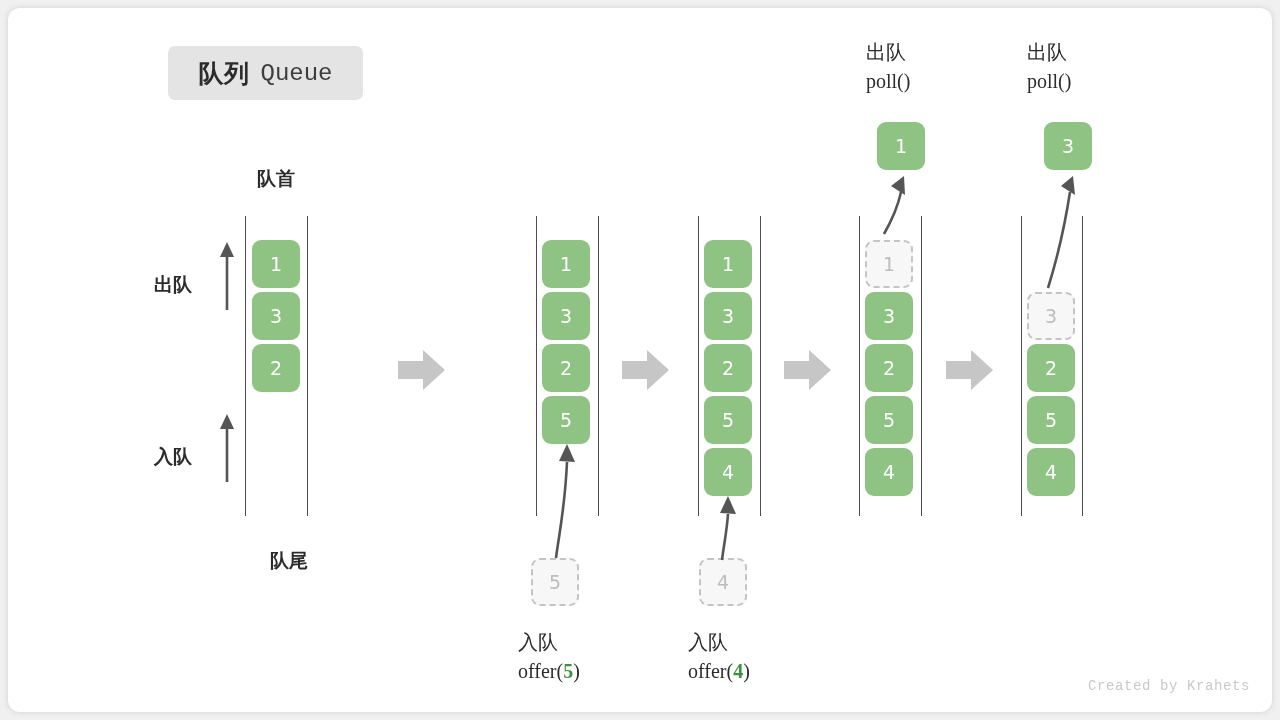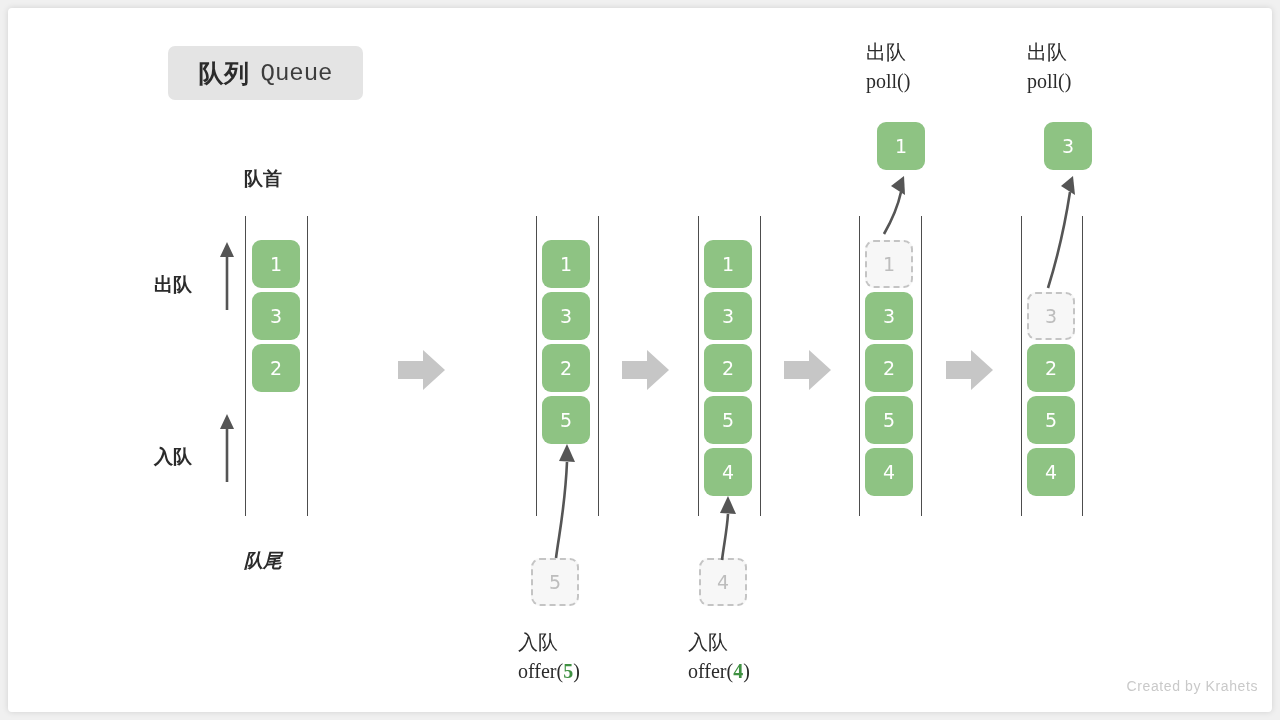--- a/index.html
+++ b/index.html
@@ -14,21 +14,21 @@
     overflow: hidden;
     font-family: "DejaVu Sans", "Liberation Sans", sans-serif;
   }
   #card {
     position: absolute;
     left: 8px;
     top: 8px;
     width: 1264px;
     height: 704px;
     background: #ffffff;
-    border-radius: 4px;
+    border-radius: 12px;
     box-shadow: 0 0 6px rgba(0,0,0,0.13);
     overflow: hidden;
   }
   .abs { position: absolute; }
 
   
   #title-badge {
     left: 160px; top: 38px;
     width: 195px; height: 54px;
     background: #e4e4e4;
@@ -110,42 +110,42 @@
   .op-caption .code {
     font-size: 20px;
     color: #2b2b2b;
     font-family: Liberation Serif, serif;
     display: block;
   }
   .op-caption .code .arg { color: #3f9142; font-weight: bold; }
 
   
   #credit {
-    right: 14px; bottom: 18px;
+    right: 22px; bottom: 18px;
     font-size: 14px;
     color: #c9c9c9;
-    font-family: Liberation Sans, sans-serif;
+    font-family: Liberation Mono, monospace;
     letter-spacing: 0.6px;
   }
 
   svg { overflow: visible; }
 </style>
 </head>
 <body>
 
 <div id="card">
 
   <div class="abs" id="title-badge">
     <span class="cn">队列</span>
     <span class="en">Queue</span>
   </div>
 
-  <div class="abs caption" style="left:236px; top:158px; width:64px; ">队首</div>
-
-  <div class="abs caption" style="left:236px; top:540px; width:64px; text-align:left;font-style:italic;">队尾</div>
+  <div class="abs caption" style="left:236px; top:158px; width:64px; text-align:center;">队首</div>
+
+  <div class="abs caption" style="left:236px; top:540px; width:64px; text-align:right;">队尾</div>
 
   <div class="abs side-label" style="left:146px; top:264px;">出队</div>
 
   <div class="abs side-label" style="left:146px; top:436px;">入队</div>
 
   <svg class="abs" style="left:208px; top:232px;" width="22" height="72">
     <line x1="11" y1="70" x2="11" y2="12" stroke="#555555" stroke-width="2.6"></line>
     <polygon points="11,2 18,17 4,17" fill="#555555"></polygon>
   </svg>
 

